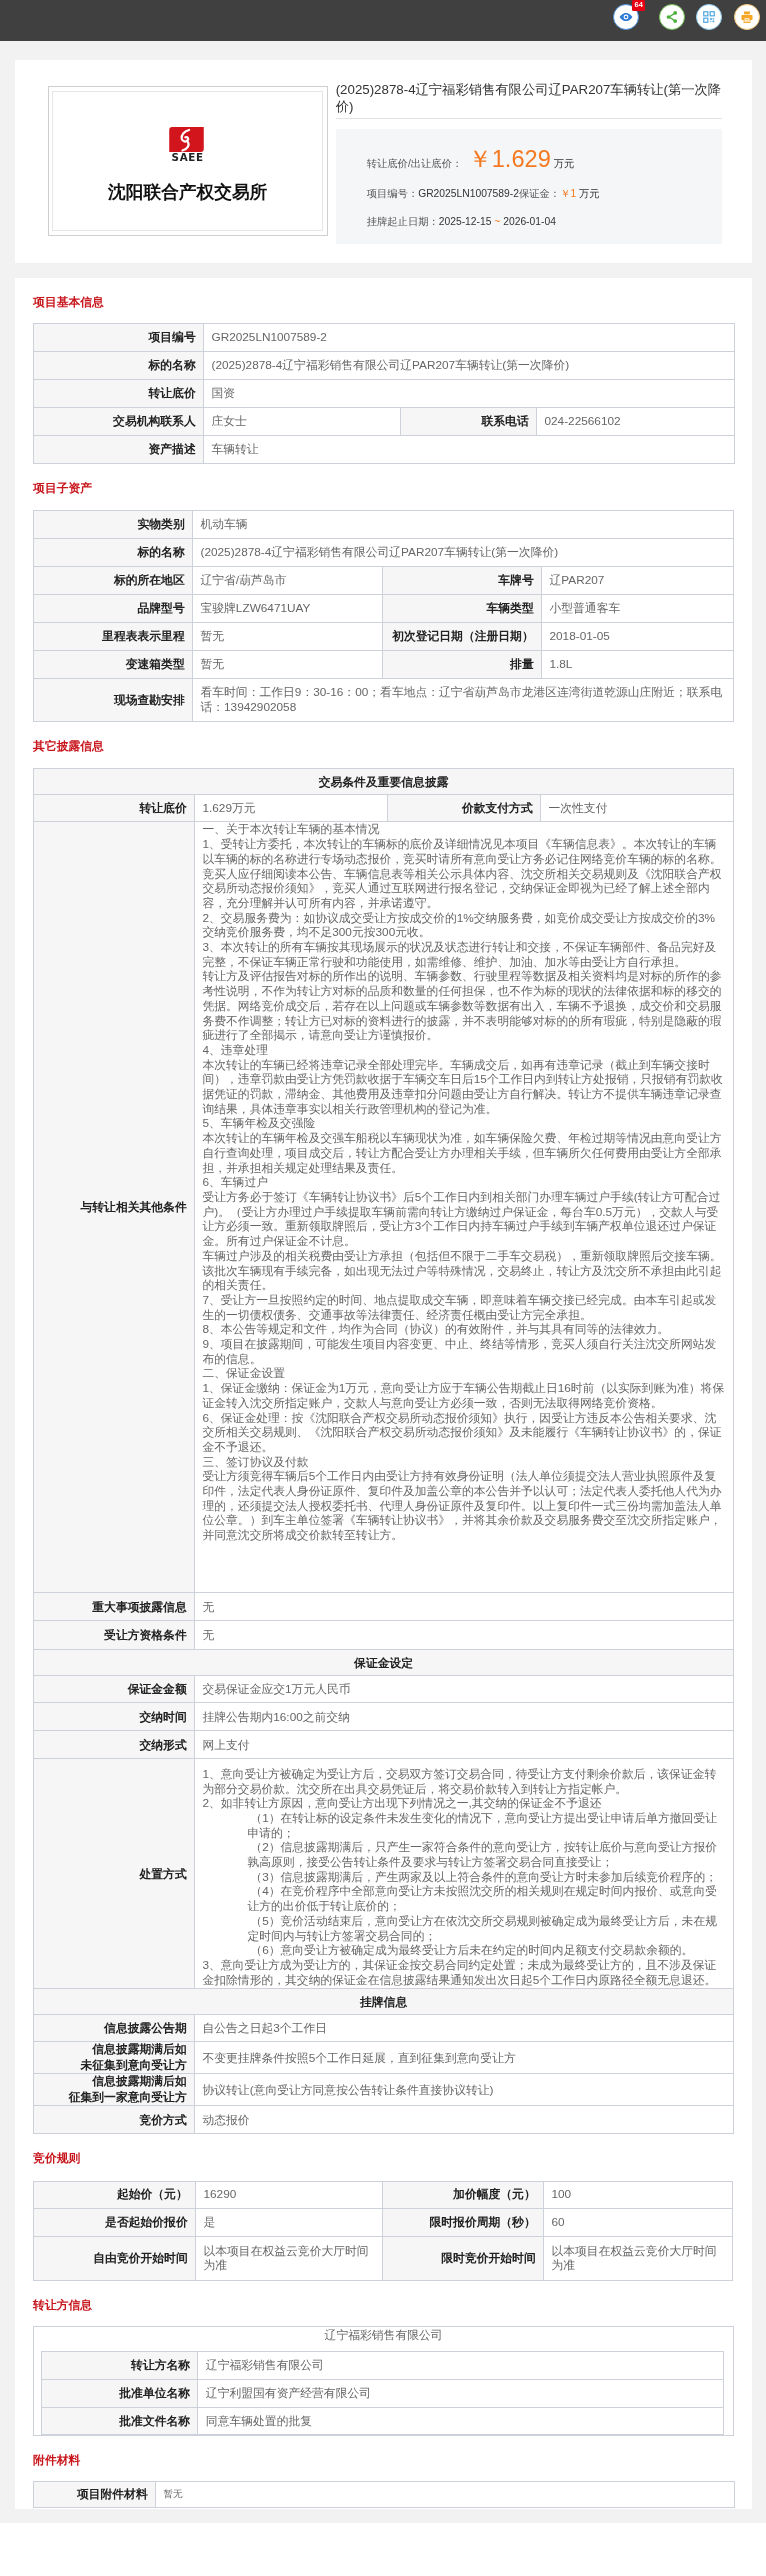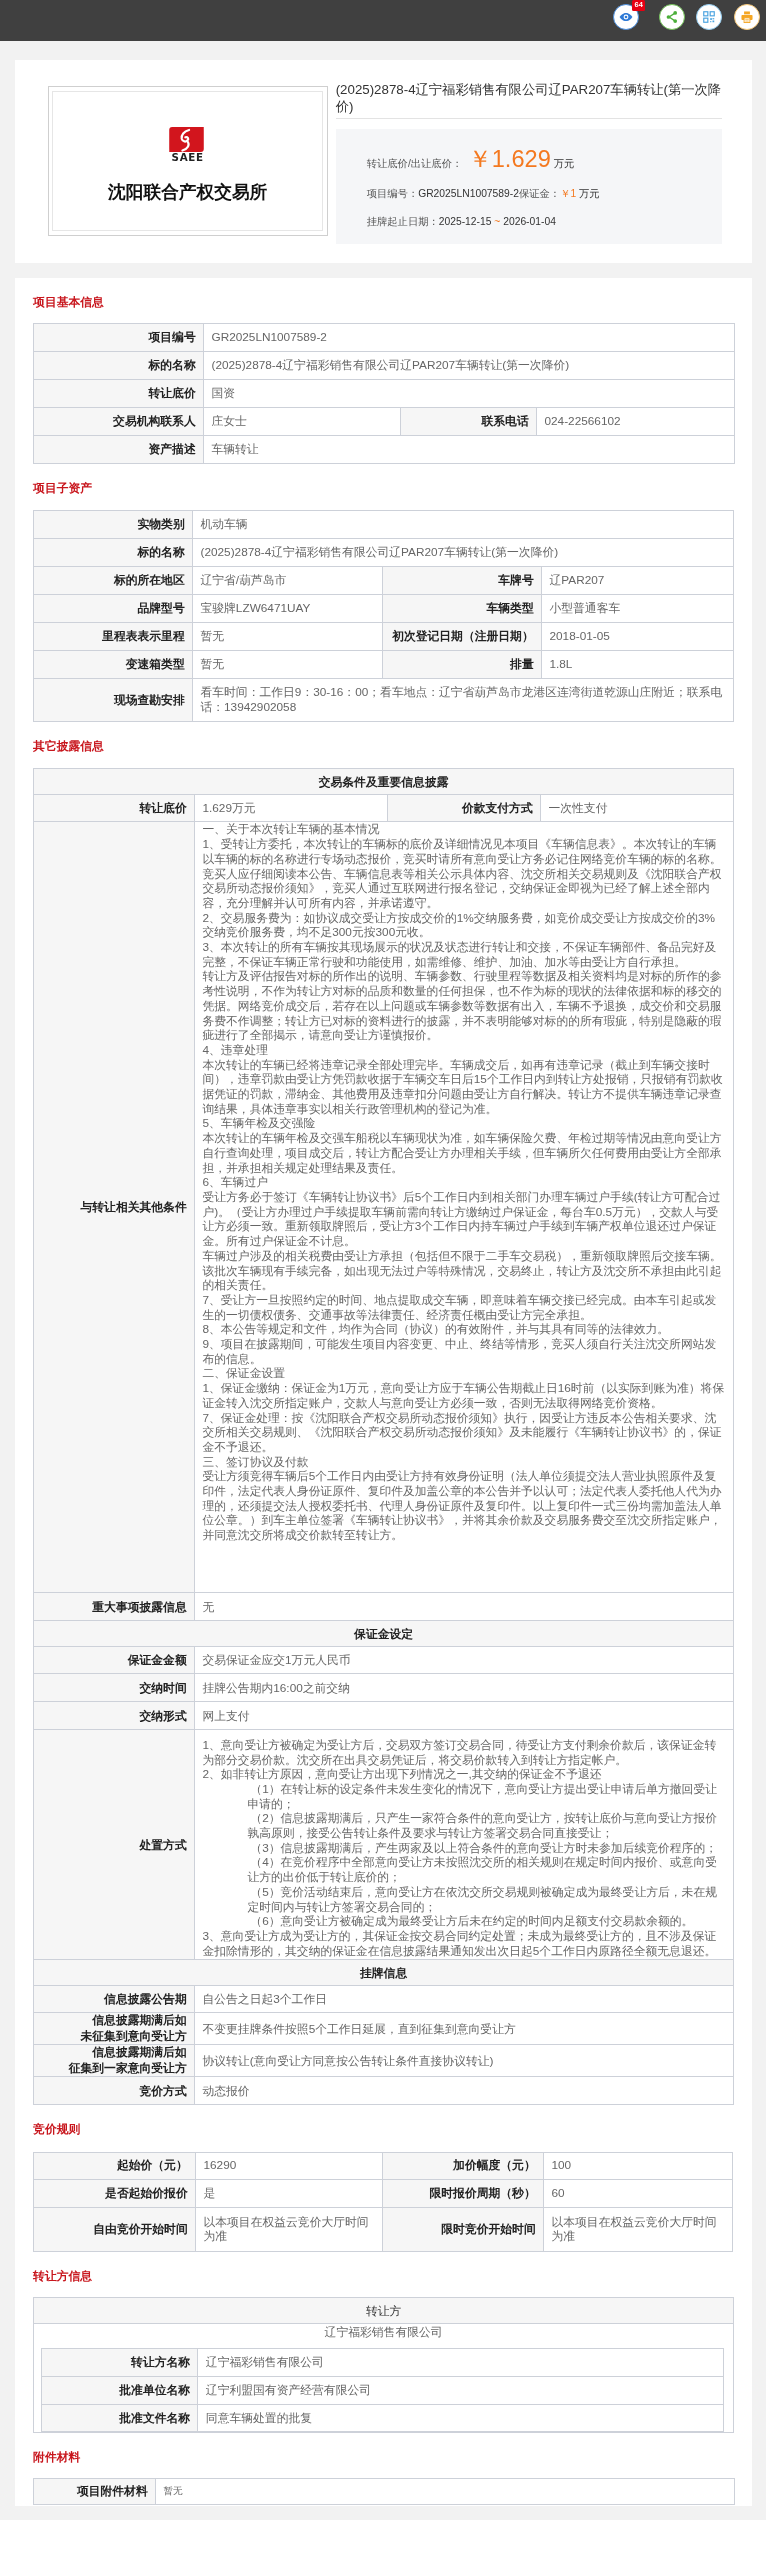--- a/index.html
+++ b/index.html
@@ -249,27 +249,31 @@
             <p>5、车辆年检及交强险</p>
             <p>本次转让的车辆年检及交强车船税以车辆现状为准，如车辆保险欠费、年检过期等情况由意向受让方自行查询处理，项目成交后，转让方配合受让方办理相关手续，但车辆所欠任何费用由受让方全部承担，并承担相关规定处理结果及责任。</p>
             <p>6、车辆过户</p>
             <p>受让方务必于签订《车辆转让协议书》后5个工作日内到相关部门办理车辆过户手续(转让方可配合过户)。（受让方办理过户手续提取车辆前需向转让方缴纳过户保证金，每台车0.5万元），交款人与受让方必须一致。重新领取牌照后，受让方3个工作日内持车辆过户手续到车辆产权单位退还过户保证金。所有过户保证金不计息。</p>
             <p>车辆过户涉及的相关税费由受让方承担（包括但不限于二手车交易税），重新领取牌照后交接车辆。该批次车辆现有手续完备，如出现无法过户等特殊情况，交易终止，转让方及沈交所不承担由此引起的相关责任。</p>
             <p>7、受让方一旦按照约定的时间、地点提取成交车辆，即意味着车辆交接已经完成。由本车引起或发生的一切债权债务、交通事故等法律责任、经济责任概由受让方完全承担。</p>
             <p>8、本公告等规定和文件，均作为合同（协议）的有效附件，并与其具有同等的法律效力。</p>
             <p>9、项目在披露期间，可能发生项目内容变更、中止、终结等情形，竞买人须自行关注沈交所网站发布的信息。</p>
             <p>二、保证金设置</p>
             <p>1、保证金缴纳：保证金为1万元，意向受让方应于车辆公告期截止日16时前（以实际到账为准）将保证金转入沈交所指定账户，交款人与意向受让方必须一致，否则无法取得网络竞价资格。</p>
-            <p>7、保证金处理：按《沈阳联合产权交易所动态报价须知》执行，因受让方违反本公告相关要求、沈交所相关交易规则、《沈阳联合产权交易所动态报价须知》及未能履行《车辆转让协议书》的，保证金不予退还。</p>
+            <p>6、保证金处理：按《沈阳联合产权交易所动态报价须知》执行，因受让方违反本公告相关要求、沈交所相关交易规则、《沈阳联合产权交易所动态报价须知》及未能履行《车辆转让协议书》的，保证金不予退还。</p>
             <p>三、签订协议及付款</p>
             <p>受让方须竞得车辆后5个工作日内由受让方持有效身份证明（法人单位须提交法人营业执照原件及复印件，法定代表人身份证原件、复印件及加盖公章的本公告并予以认可；法定代表人委托他人代为办理的，还须提交法人授权委托书、代理人身份证原件及复印件。以上复印件一式三份均需加盖法人单位公章。）到车主单位签署《车辆转让协议书》，并将其余价款及交易服务费交至沈交所指定账户，并同意沈交所将成交价款转至转让方。</p>
           </td>
         </tr>
         <tr style="height:28px">
           <th class="lb">重大事项披露信息</th>
+          <td class="val" colspan="3">无</td>
+        </tr>
+        <tr style="height:29px">
+          <th class="lb">受让方资格条件</th>
           <td class="val" colspan="3">无</td>
         </tr>
         <tr style="height:26px">
           <th class="hd" colspan="4">保证金设定</th>
         </tr>
         <tr style="height:27px">
           <th class="lb">保证金金额</th>
           <td class="val" colspan="3">交易保证金应交1万元人民币</td>
         </tr>
         <tr style="height:28px">
@@ -347,23 +351,20 @@
         </tr>
       </tbody>
         </table>
 
       <div class="sec-title" style="margin-bottom:14px">转让方信息</div>
       <table class="info">
         <colgroup>
             <col style="width:700px">
           </colgroup>
         <tbody>
-            <tr style="height:26px">
-          <th class="hd normal">转让方</th>
-        </tr>
         <tr>
           <td class="company-cell">
             <div class="company-name">辽宁福彩销售有限公司</div>
             <table class="info nested">
               <colgroup>
                     <col style="width:156px">
                     <col style="width:526px">
                   </colgroup>
               <tbody>
                     <tr style="height:28px">

